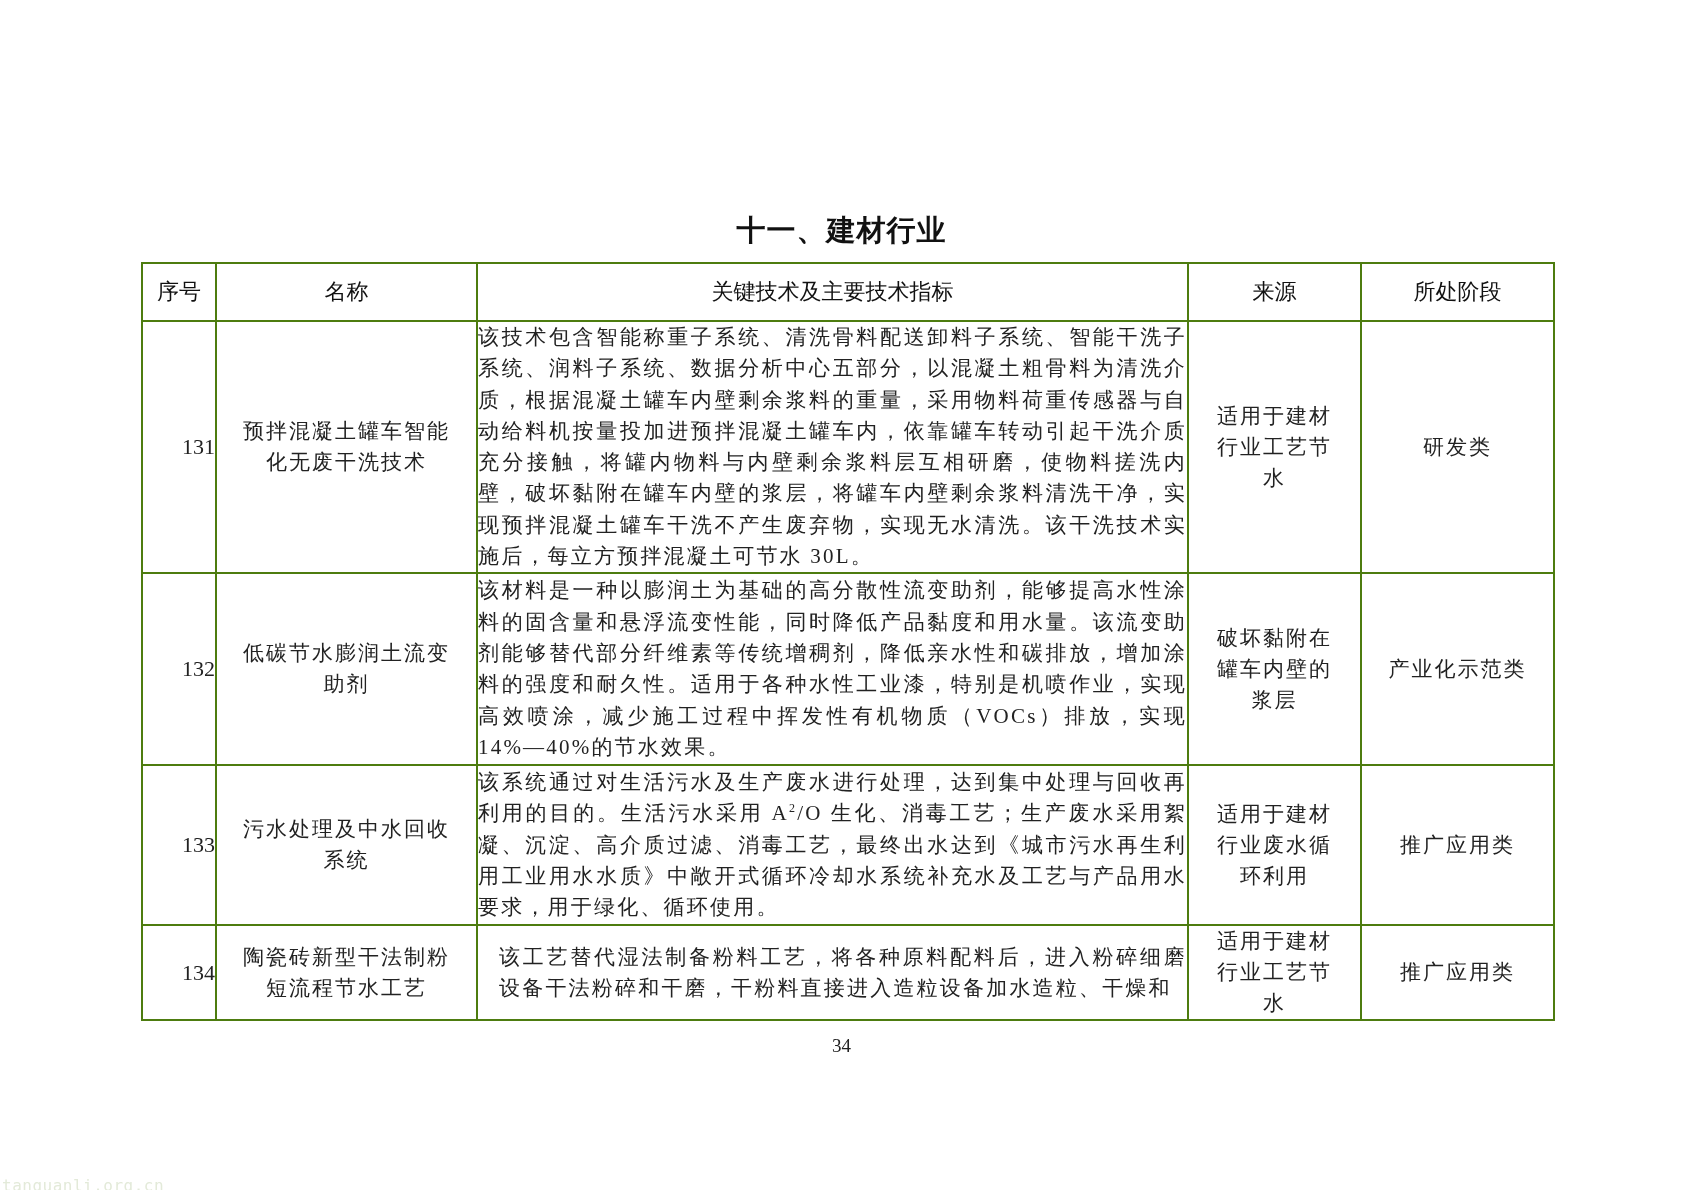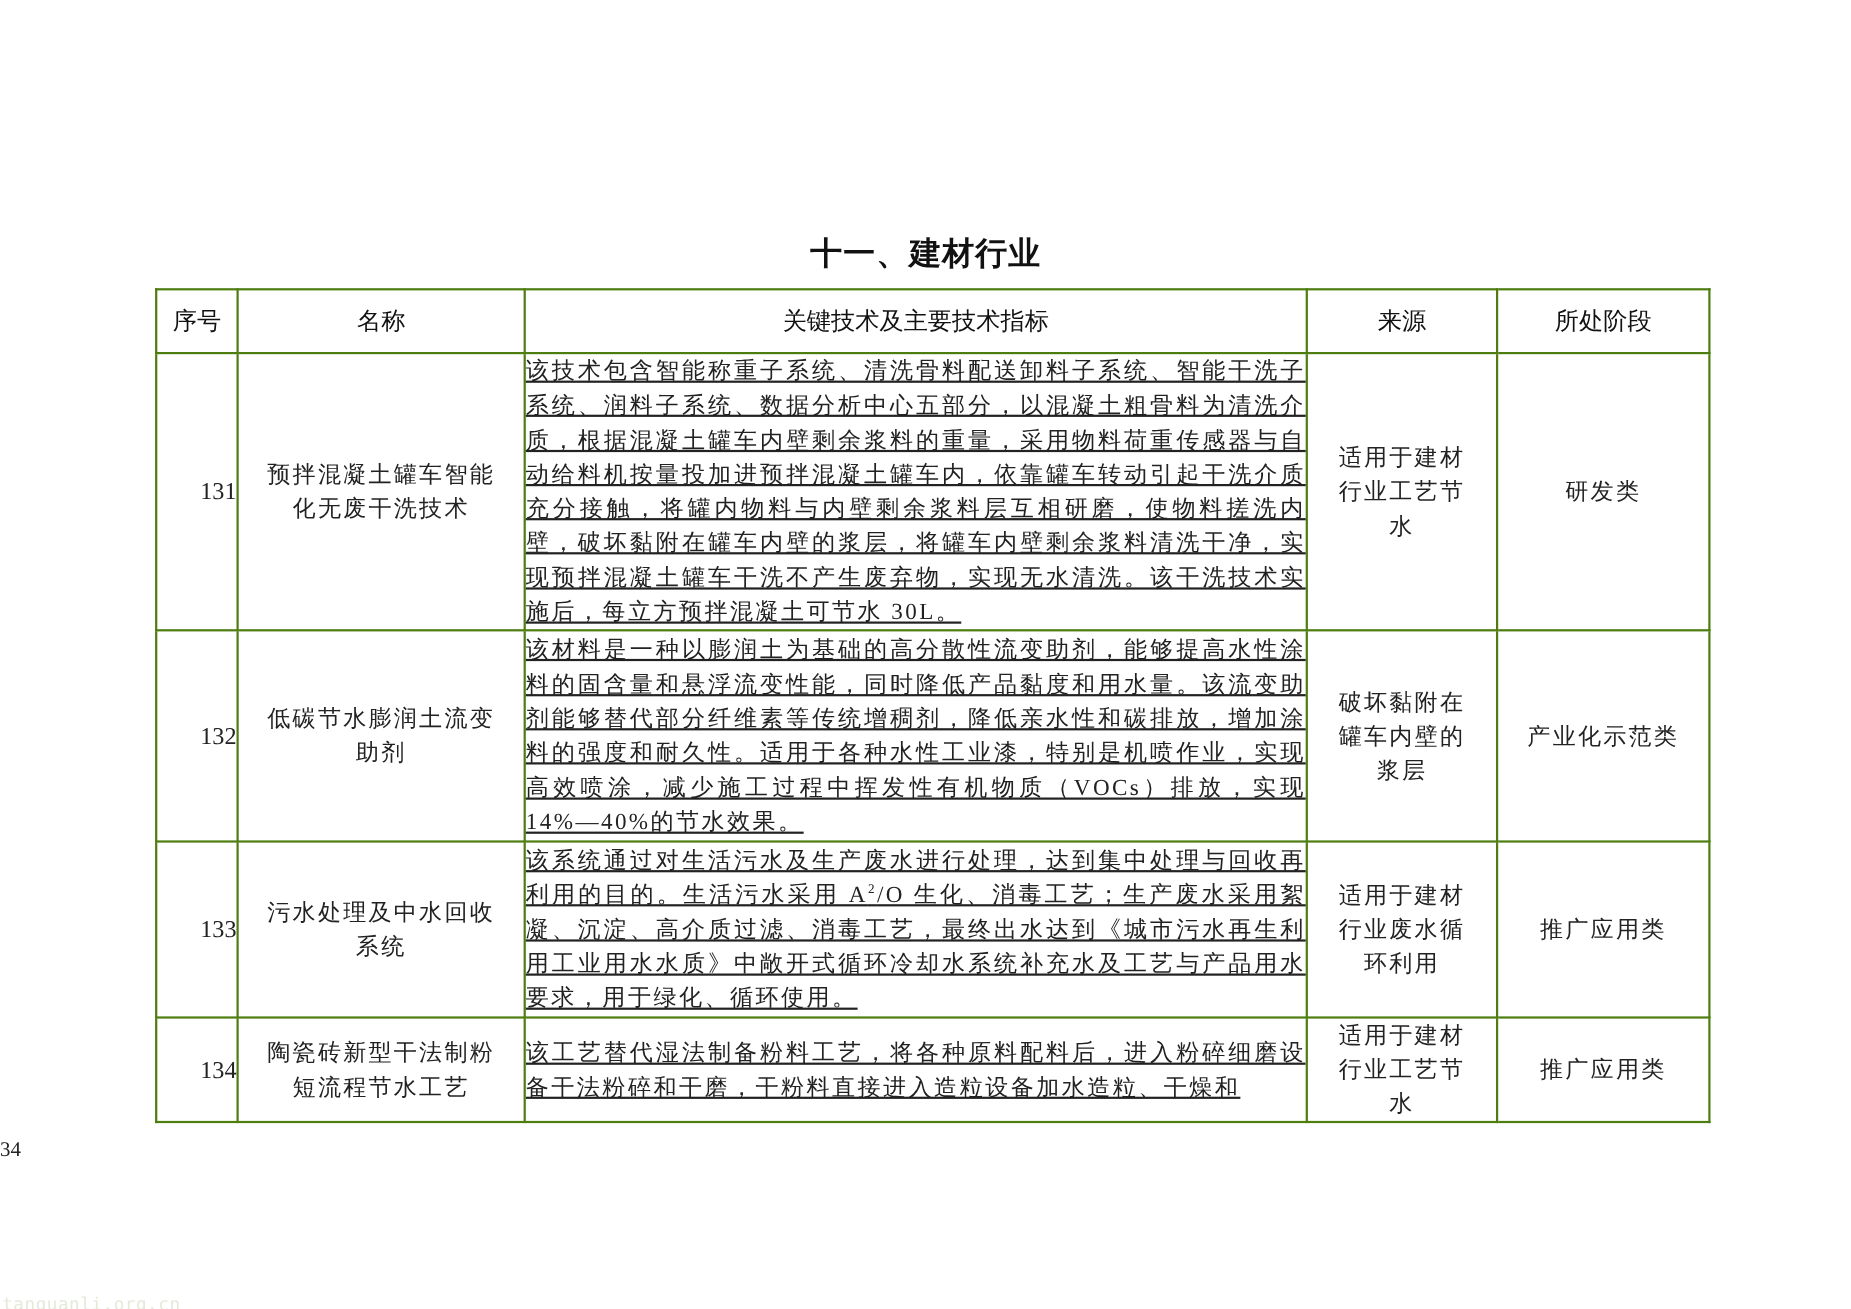--- a/index.html
+++ b/index.html
@@ -10,32 +10,32 @@
          letter-spacing: 1px; color: #111; }
   table.main { position: absolute; left: 141px; top: 262px; width: 1412px; border-collapse: collapse;
          table-layout: fixed; }
   table.main td, table.main th { border: 2px solid #4d7c0f; padding: 0; vertical-align: middle; }
   table.main th { height: 56px; font-family: "DejaVu Sans", "Liberation Sans", sans-serif;
          font-weight: normal; font-size: 22px; text-align: center; color: #111; }
   td.c { text-align: center; font-size: 21px; line-height: 31px; letter-spacing: 2px; }
   td.num { text-align: right; font-size: 22px; }
   td.desc { font-size: 21px; line-height: 31.3px; padding: 2px 10px 2px 10px; letter-spacing: 2.2px;
          text-align: justify; }
-  td.desc p { margin: 0; text-decoration: underline; }
+  td.desc p { margin: 0; }
   .c-inner { padding: 0 24px; }
   sup { font-size: 12px; line-height: 0; }
-  .page-number { position: absolute; left: 0; width: 1683px; top: 1035px; 
+  .page-number { position: absolute; left: 0; width: 1683px; top: 1035px; text-align: center;
          font-size: 19px; color: #222; }
   .watermark { position: absolute; left: 2px; top: 1176px; font-family: "DejaVu Sans Mono", monospace;
          font-size: 16px; color: #e3ead9; letter-spacing: 0.5px; }
   tr.r131 td { height: 250px; }
   tr.r132 td { height: 190px; }
   tr.r133 td { height: 158px; margin-top: 44px; }
   tr.r134 td { height: 62px; }
-  .clip { height: 62px; overflow: hidden; }
+  .clip { height: 62px; overflow: hidden; padding-left: 21px; }
 </style>
 </head>
 <body>
 
 <div class="page-title">十一、建材行业</div>
 
 <table class="main">
   <colgroup>
     <col style="width:74px">
     <col style="width:261px">

